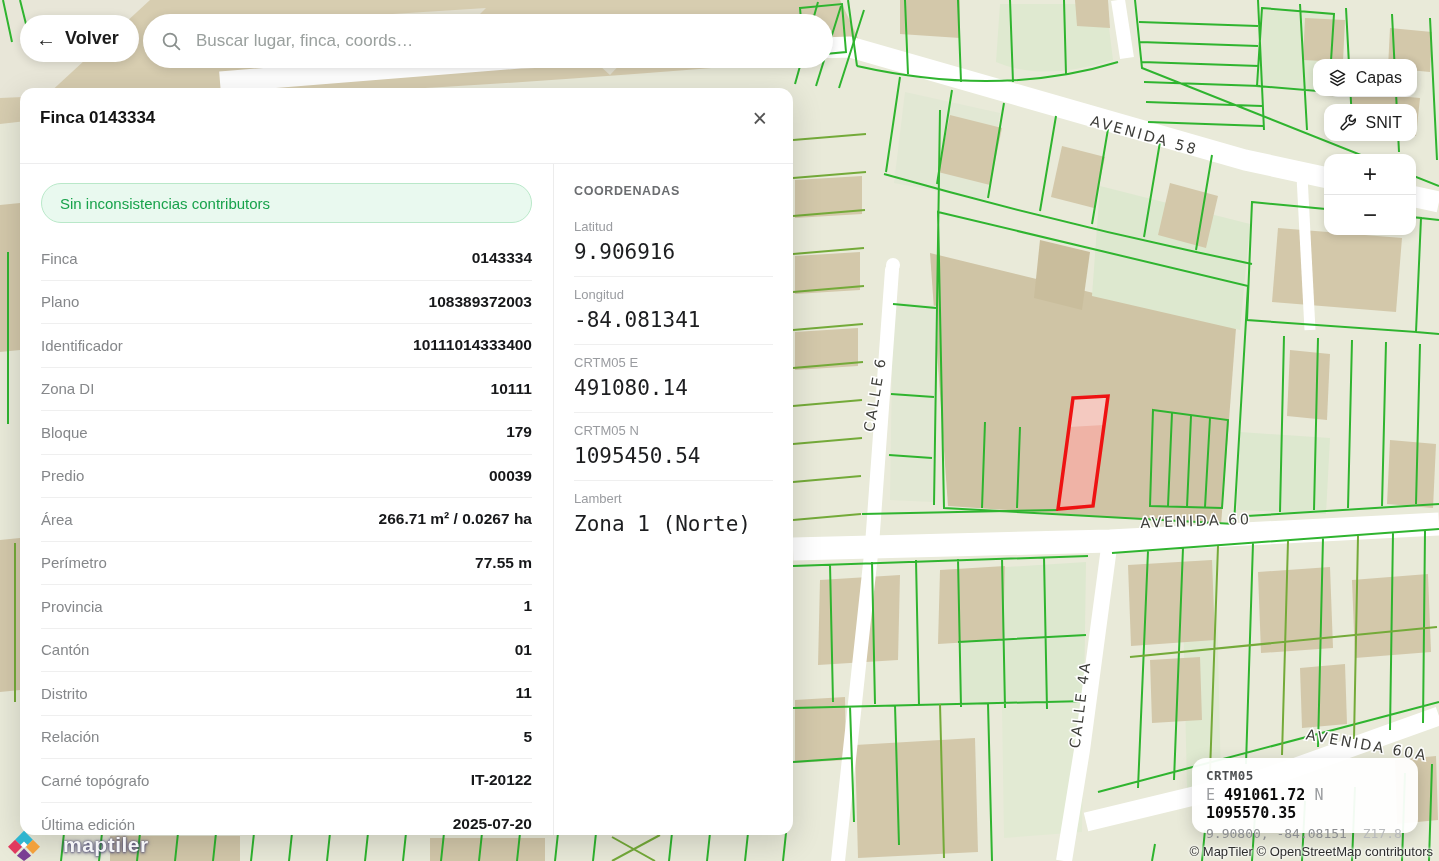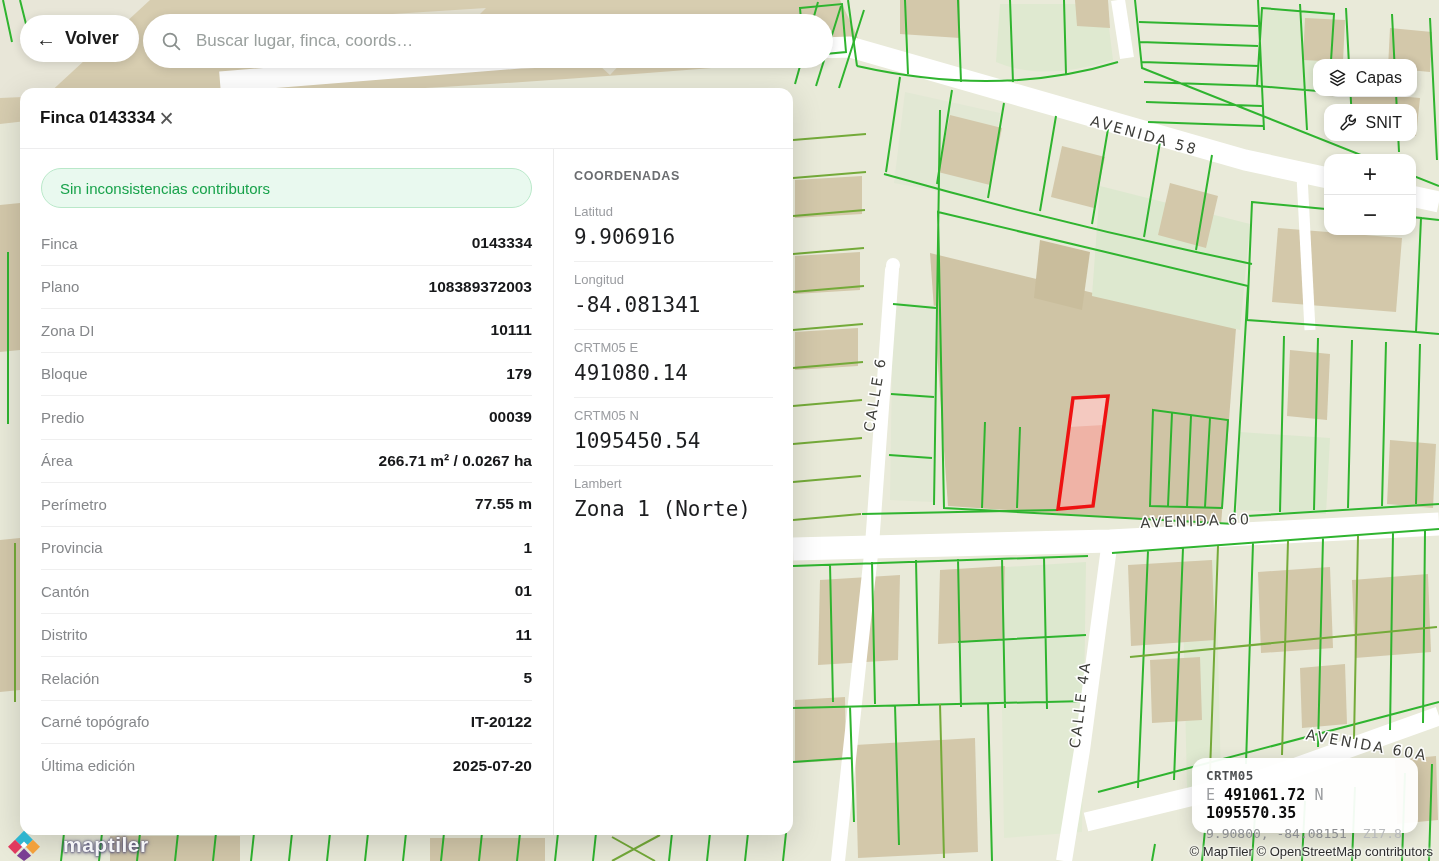--- a/index.html
+++ b/index.html
@@ -41,22 +41,22 @@
     box-shadow:0 2px 8px rgba(0,0,0,.15);overflow:hidden;
   }
   #zoom-ctl .z{height:40px;display:flex;align-items:center;justify-content:center;
     font-size:24px;color:#1b1b1b;cursor:pointer;}
   #zoom-ctl .sep{height:1px;background:#e4e4e4;}
   
   #panel{
     position:absolute;left:20px;top:88px;width:773px;height:747px;background:#fff;
     border-radius:14px;box-shadow:0 8px 30px rgba(0,0,0,.16);overflow:hidden;
   }
-  #panel-header{height:60px;display:flex;align-items:center;
-    padding:0 22px 0 20px;border-bottom:1px solid #ededee;}
+  #panel-header{height:60px;display:flex;align-items:center;justify-content:space-between;
+    padding:0 22px 15px 20px;border-bottom:1px solid #ededee;}
   #panel-title{font-size:17px;font-weight:700;color:#141414;}
   #panel-close{font-size:25px;color:#555;cursor:pointer;line-height:1;padding:2px 4px;}
   #panel-body{display:flex;height:686px;}
   #col-left{width:533px;padding:0 21px;box-sizing:border-box;}
   #status-badge{
     margin-top:19px;height:40px;border-radius:20px;background:#e9f9ef;
     border:1px solid #b9e8c9;display:flex;align-items:center;padding:0 18px;
     font-size:15px;color:#18a24b;box-sizing:border-box;
   }
   #rows{margin-top:14px;}
@@ -260,20 +260,24 @@
       <div id="rows">
         <div class="row">
             <span class="k">Finca</span>
             <span class="v">0143334</span>
           </div>
         <div class="row">
             <span class="k">Plano</span>
             <span class="v">108389372003</span>
           </div>
         <div class="row">
+            <span class="k">Identificador</span>
+            <span class="v">10111014333400</span>
+          </div>
+        <div class="row">
             <span class="k">Zona DI</span>
             <span class="v">10111</span>
           </div>
         <div class="row">
             <span class="k">Bloque</span>
             <span class="v">179</span>
           </div>
         <div class="row">
             <span class="k">Predio</span>
             <span class="v">00039</span>

